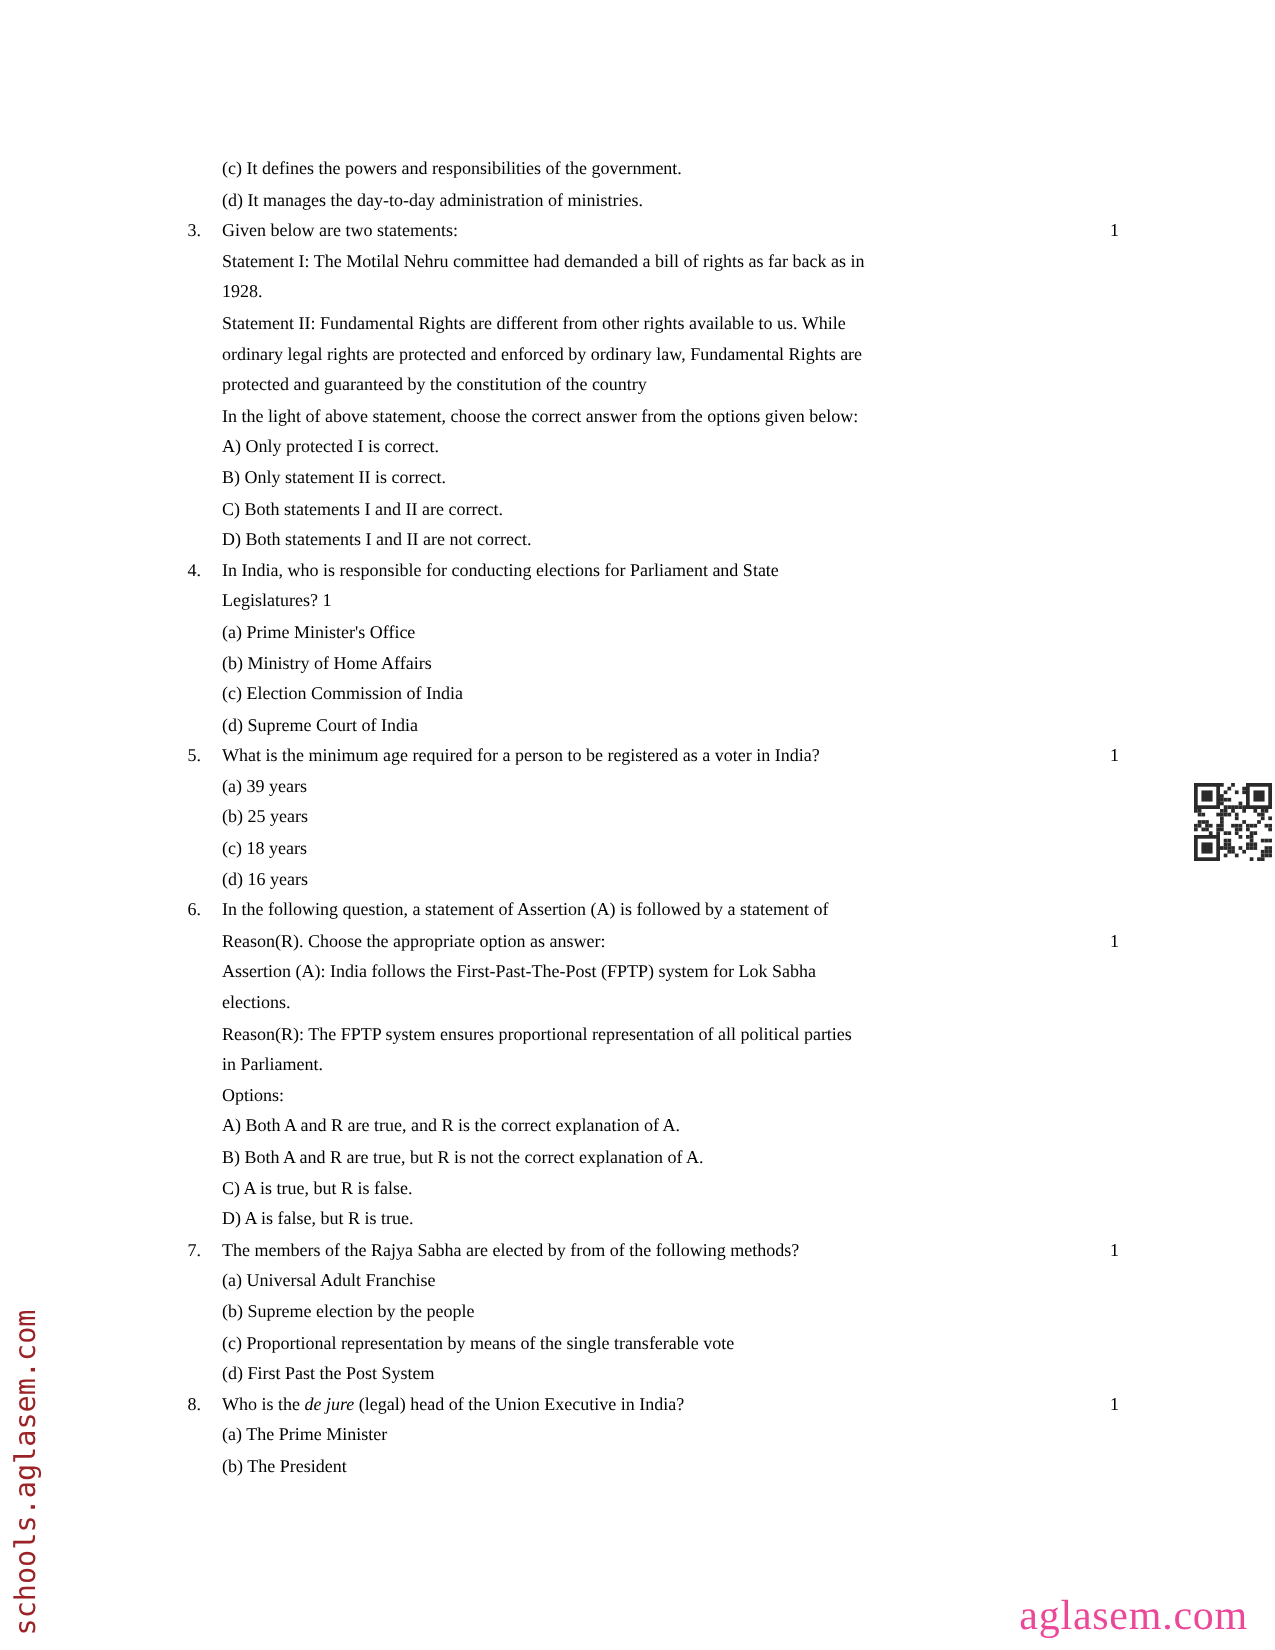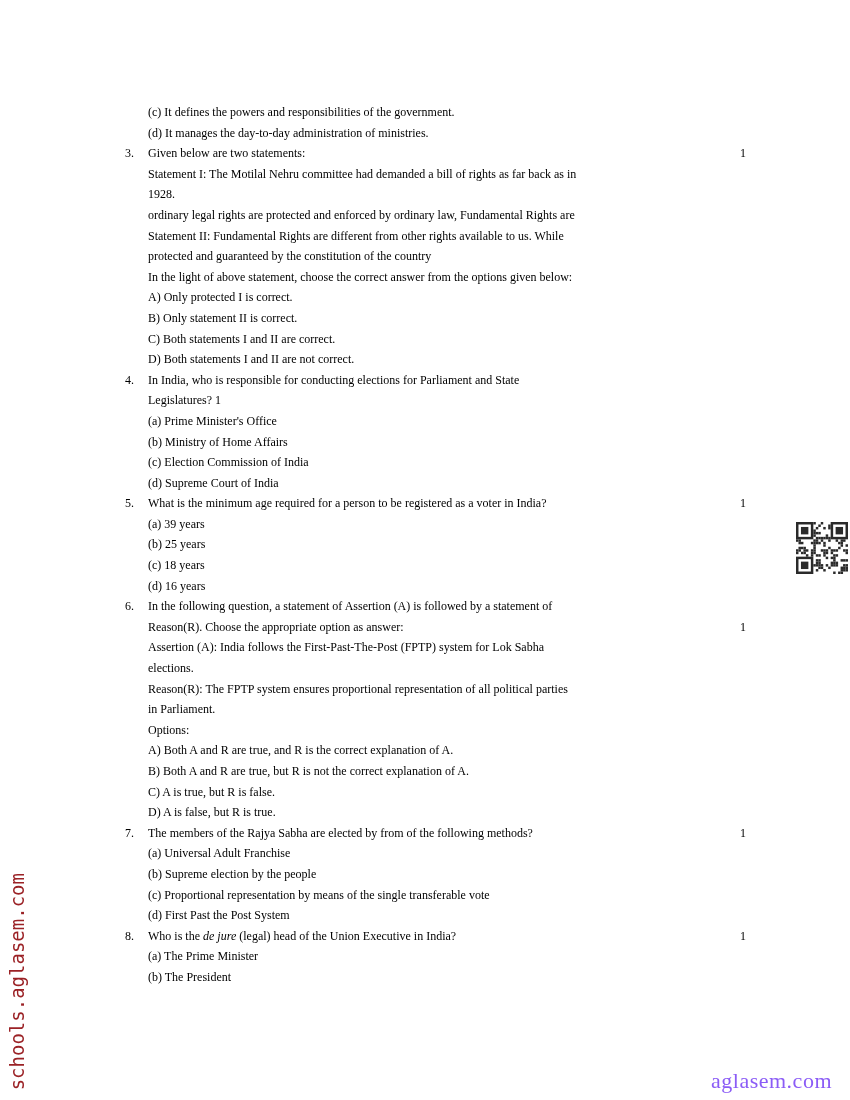--- a/index.html
+++ b/index.html
@@ -32,43 +32,43 @@
     left: 6px; bottom: 10px;
     writing-mode: vertical-rl;
     transform: rotate(180deg);
     font-family: "DejaVu Sans Mono", monospace;
     font-size: 19px;
     color: #9b2226;
   }
   .footer-brand {
     position: absolute;
     right: 18px; bottom: 6px;
-    font-size: 22px;
-    color: #8b5cf6;
+    font-size: 28px;
+    color: #ec4899;
     letter-spacing: 0.5px;
   }
   .qr {
     position: absolute;
     left: 796px; top: 522px;
     width: 52px; height: 52px;
   }
 </style>
 </head>
 <body>
 
 <div>
 
   <div class="doc">
       <div class="line"><span class="text"><span>(c) It defines the powers and responsibilities of the government.</span></span></div>
       <div class="line"><span class="text"><span>(d) It manages the day-to-day administration of ministries.</span></span></div>
       <div class="line"><span class="num">3.</span><span class="text"><span>Given below are two statements:</span></span><span class="marks">1</span></div>
       <div class="line"><span class="text"><span>Statement I: The Motilal Nehru committee had demanded a bill of rights as far back as in</span></span></div>
       <div class="line"><span class="text"><span>1928.</span></span></div>
+      <div class="line"><span class="text"><span>Statement II: Fundamental Rights are different from other rights available to us. While</span></span></div>
       <div class="line"><span class="text"><span>ordinary legal rights are protected and enforced by ordinary law, Fundamental Rights are</span></span></div>
-      <div class="line"><span class="text"><span>Statement II: Fundamental Rights are different from other rights available to us. While</span></span></div>
       <div class="line"><span class="text"><span>protected and guaranteed by the constitution of the country</span></span></div>
       <div class="line"><span class="text"><span>In the light of above statement, choose the correct answer from the options given below:</span></span></div>
       <div class="line"><span class="text"><span>A) Only protected I is correct.</span></span></div>
       <div class="line"><span class="text"><span>B) Only statement II is correct.</span></span></div>
       <div class="line"><span class="text"><span>C) Both statements I and II are correct.</span></span></div>
       <div class="line"><span class="text"><span>D) Both statements I and II are not correct.</span></span></div>
       <div class="line"><span class="num">4.</span><span class="text"><span>In India, who is responsible for conducting elections for Parliament and State</span></span></div>
       <div class="line"><span class="text"><span>Legislatures? 1</span></span></div>
       <div class="line"><span class="text"><span>(a) Prime Minister's Office</span></span></div>
       <div class="line"><span class="text"><span>(b) Ministry of Home Affairs</span></span></div>

